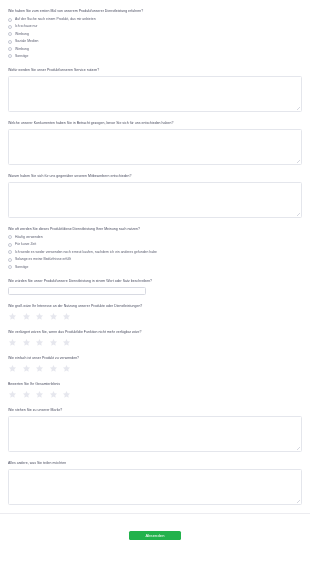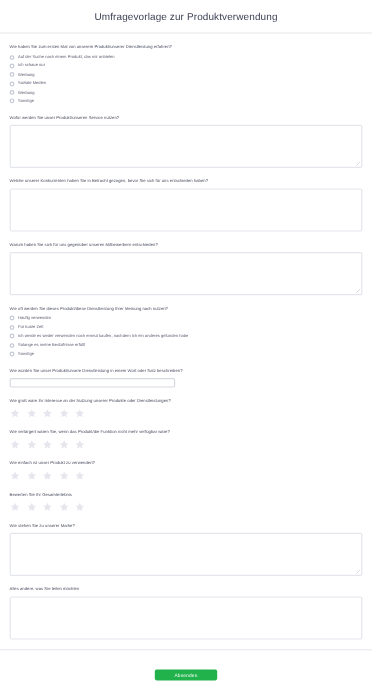--- a/index.html
+++ b/index.html
@@ -150,23 +150,20 @@
     line-height: 9px;
     text-align: center;
     cursor: pointer;
   }
 </style>
 </head>
 <body>
 
 <div class="page">
 
-  <div class="survey-header">
-    <h1 class="survey-title">Umfragevorlage zur Produktverwendung</h1>
-  </div>
 
   <form class="form-body" id="survey-form">
 
   <div class="question-block">
         <label class="question-label">Wie haben Sie zum ersten Mal von unserem Produkt/unserer Dienstleistung erfahren?</label>
         <div class="radio-group">
           <div class="radio-option">
             <span class="radio-dot"></span>
             <span class="radio-text">Auf der Suche nach einem Produkt, das mir anbieten</span>
           </div>

